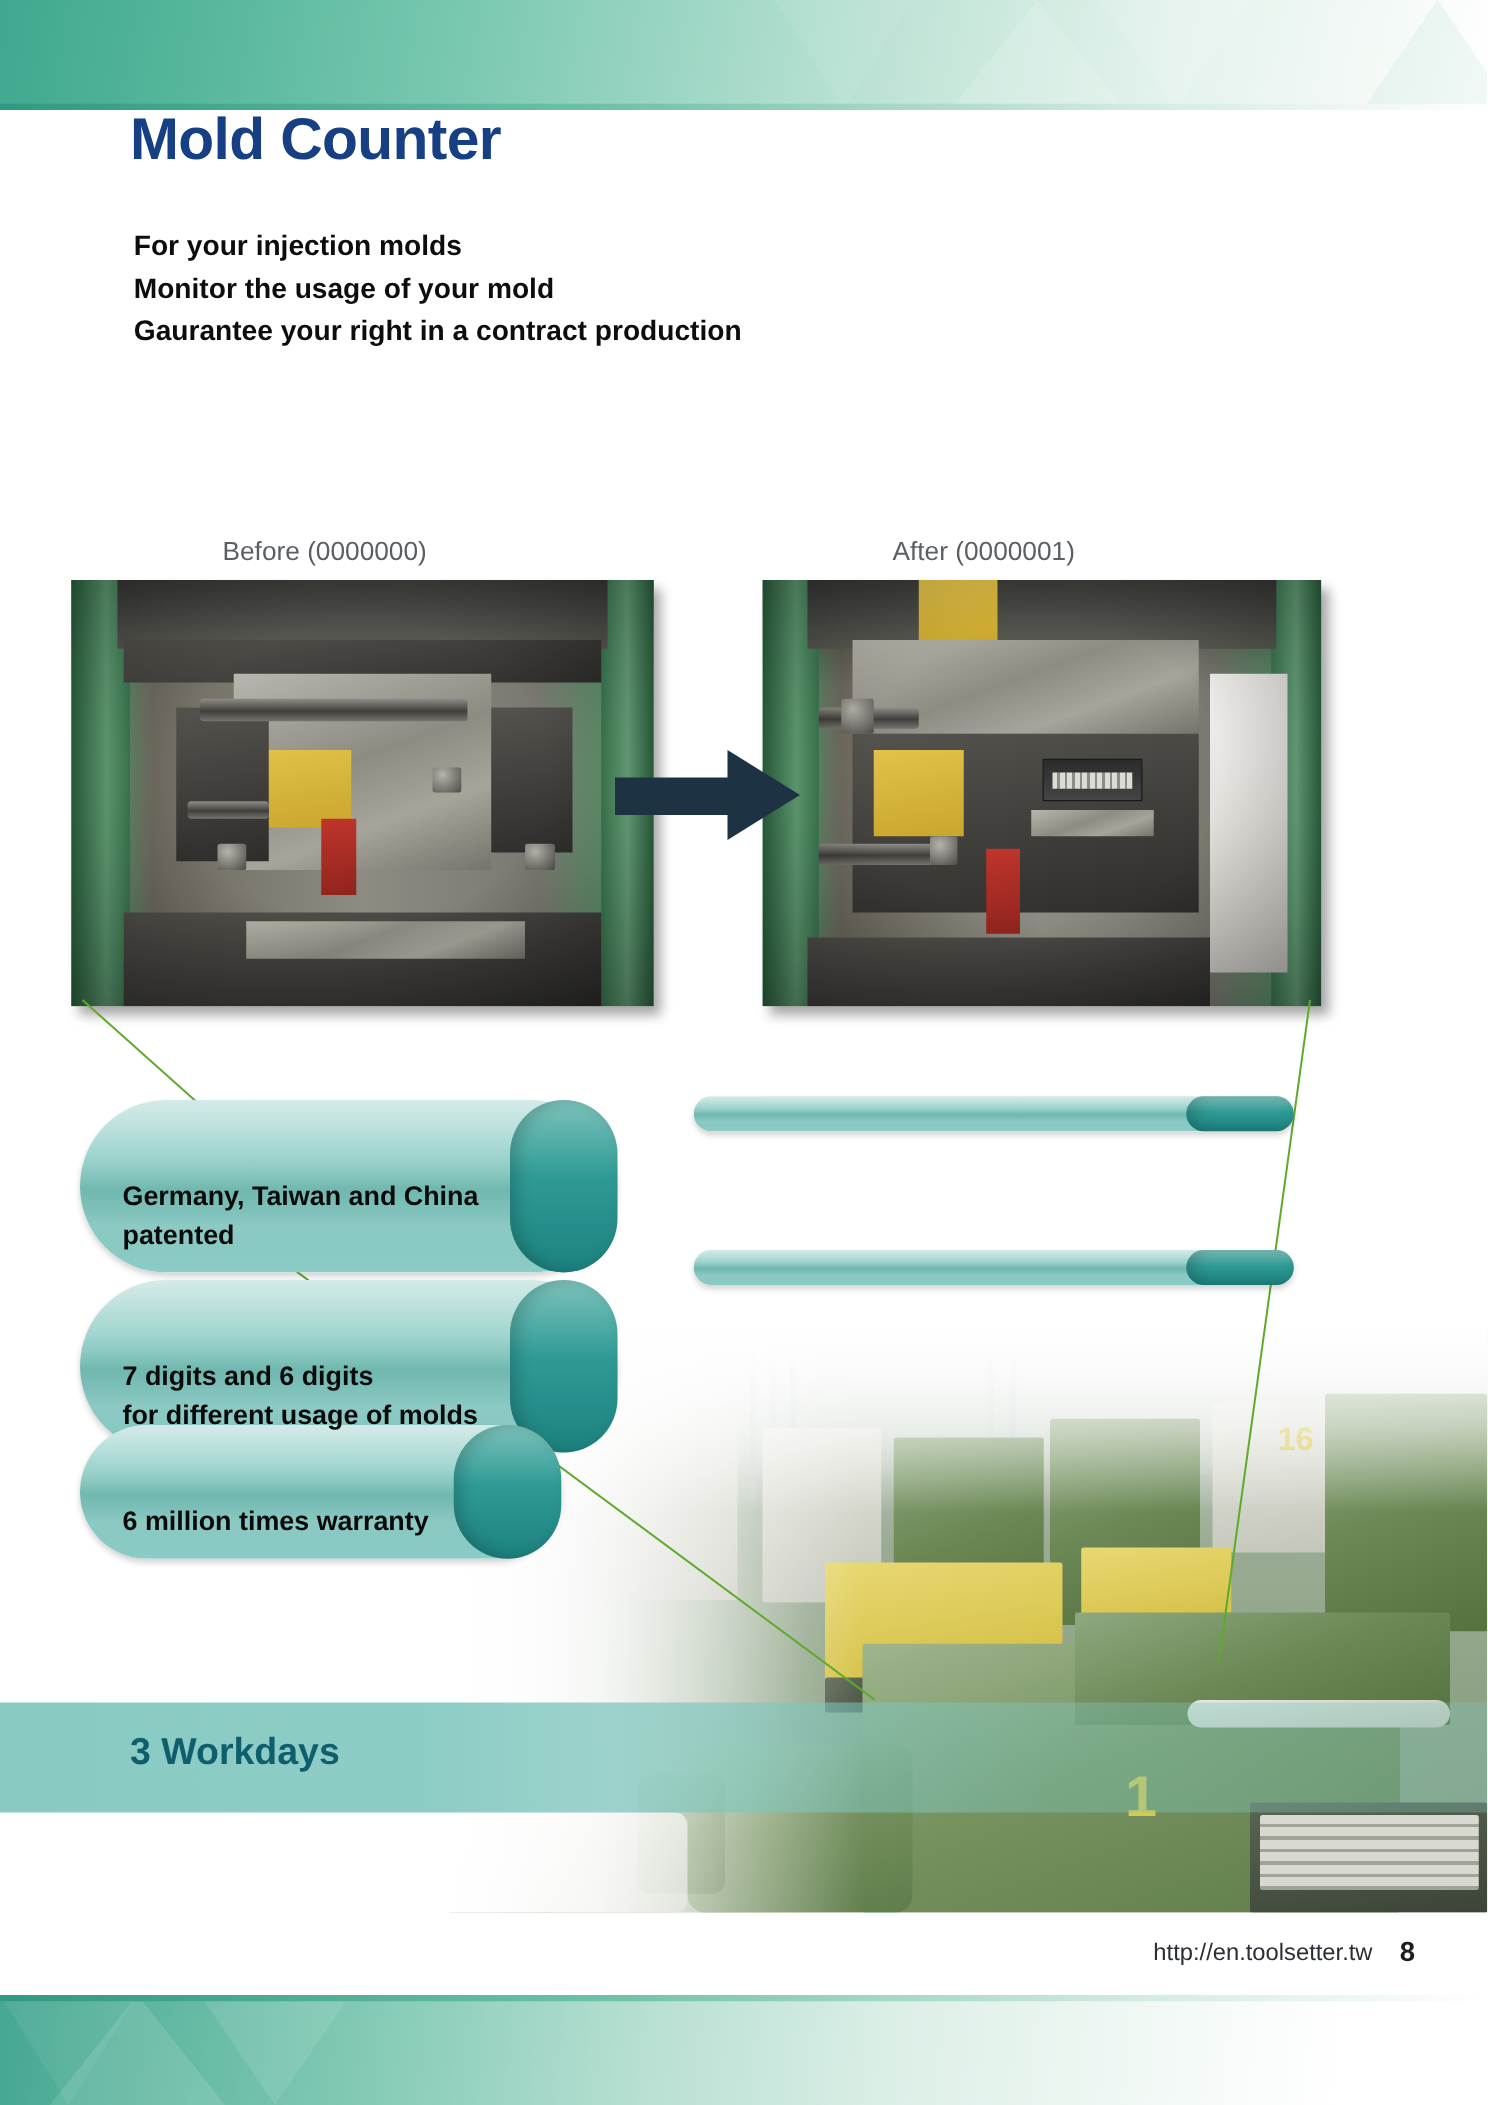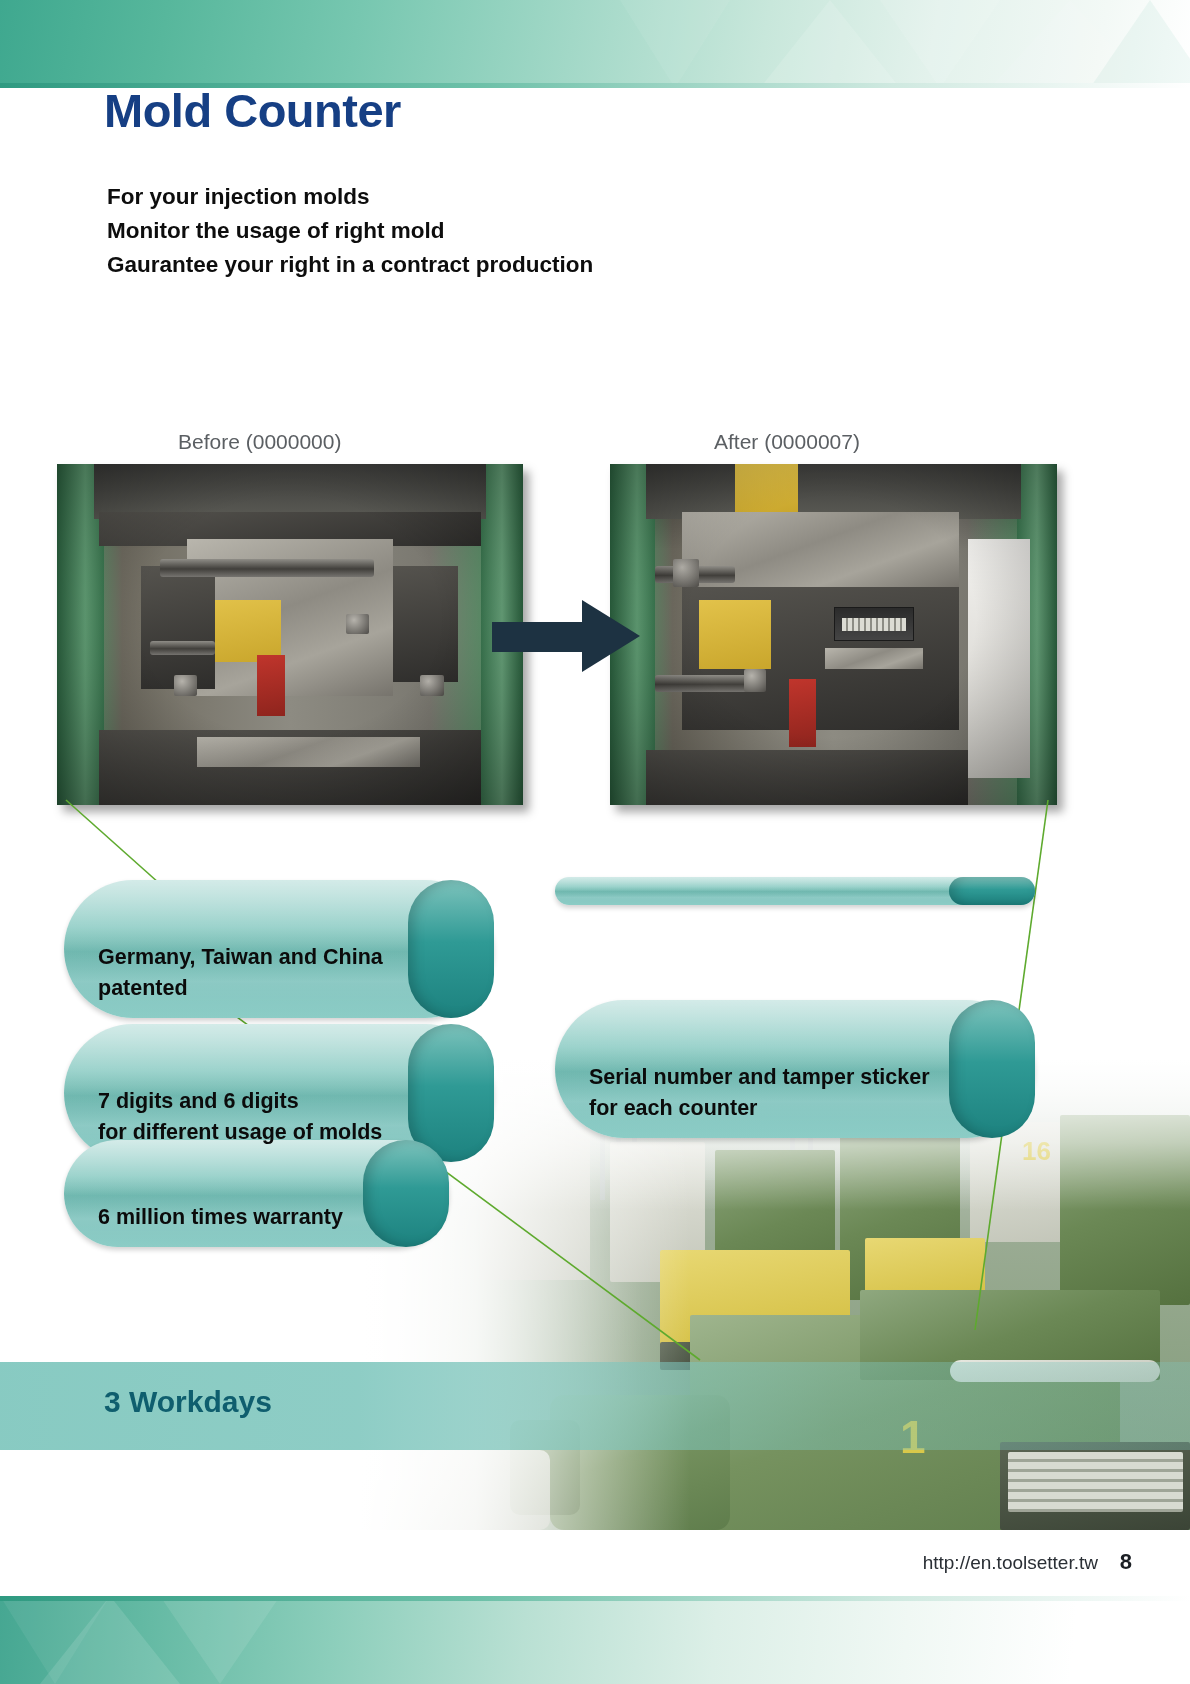--- a/index.html
+++ b/index.html
@@ -256,26 +256,26 @@
     <div class="tri t2"></div>
     <div class="tri t3"></div>
     <div class="tri t5"></div>
     <div class="edge"></div>
   </div>
 
   <h1 class="title">Mold Counter</h1>
 
   <div class="subtitle">
     <div>For your injection molds</div>
-    <div>Monitor the usage of right mold</div>
+    <div>Monitor the usage of your mold</div>
     <div>Gaurantee your right in a contract production</div>
   </div>
 
   <div class="caption cap-before">Before (0000000)</div>
-  <div class="caption cap-after">After (0000007)</div>
+  <div class="caption cap-after">After (0000001)</div>
 
   <div class="photo photo-before">
     <div class="machine">
       <div class="m-frame-l"></div>
       <div class="m-frame-r"></div>
       <div class="m-top"></div>
       <div class="m-dark" style="left:9%; top:14%; width:82%; height:10%;"></div>
       <div class="m-plate" style="left:28%; top:22%; width:44%; height:46%;"></div>
       <div class="m-yellow" style="left:30%; top:40%; width:18%; height:18%;"></div>
       <div class="m-dark" style="left:18%; top:30%; width:16%; height:36%;"></div>
@@ -377,22 +377,20 @@
     <span class="cap"></span>
   </div>
 
   <div class="pill" id="pill-3">
     <span class="txt">7 digits and 6 digits
 for different usage of molds</span>
     <span class="cap"></span>
   </div>
 
   <div class="pill" id="pill-4">
-    <span class="txt">Serial number and tamper sticker
-for each counter</span>
     <span class="cap"></span>
   </div>
 
   <div class="pill" id="pill-5">
     <span class="txt">6 million times warranty</span>
     <span class="cap"></span>
   </div>
 
   <div class="bottom-band"></div>
   <div class="workdays">3 Workdays</div>

